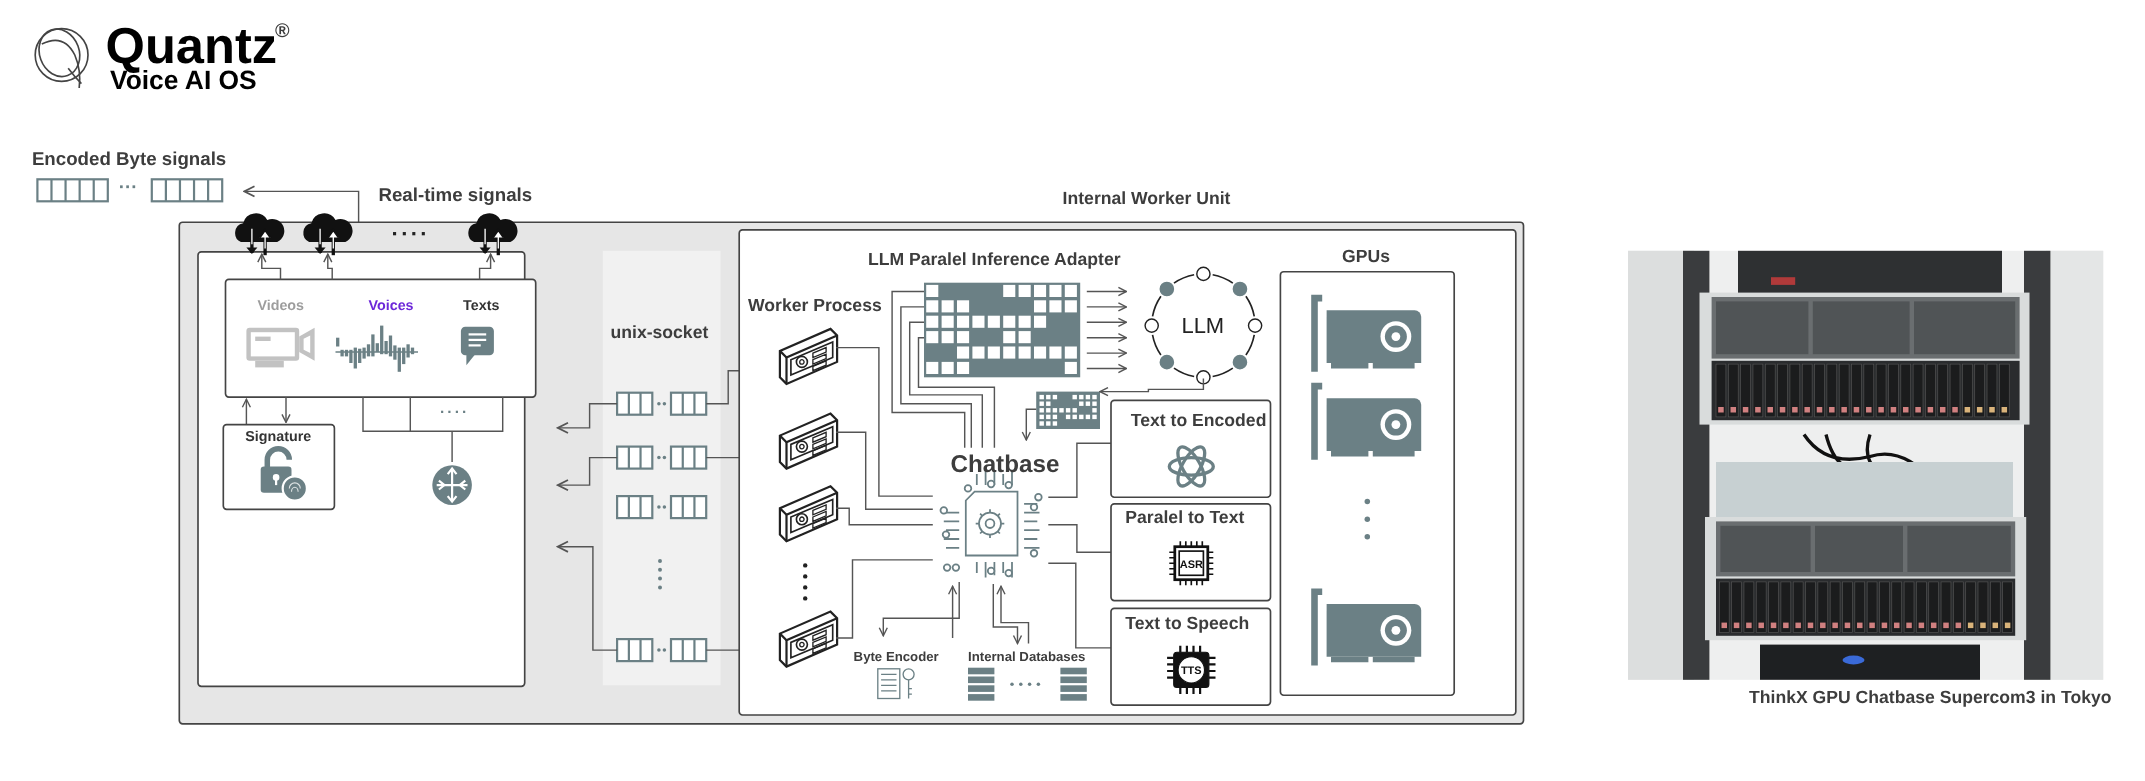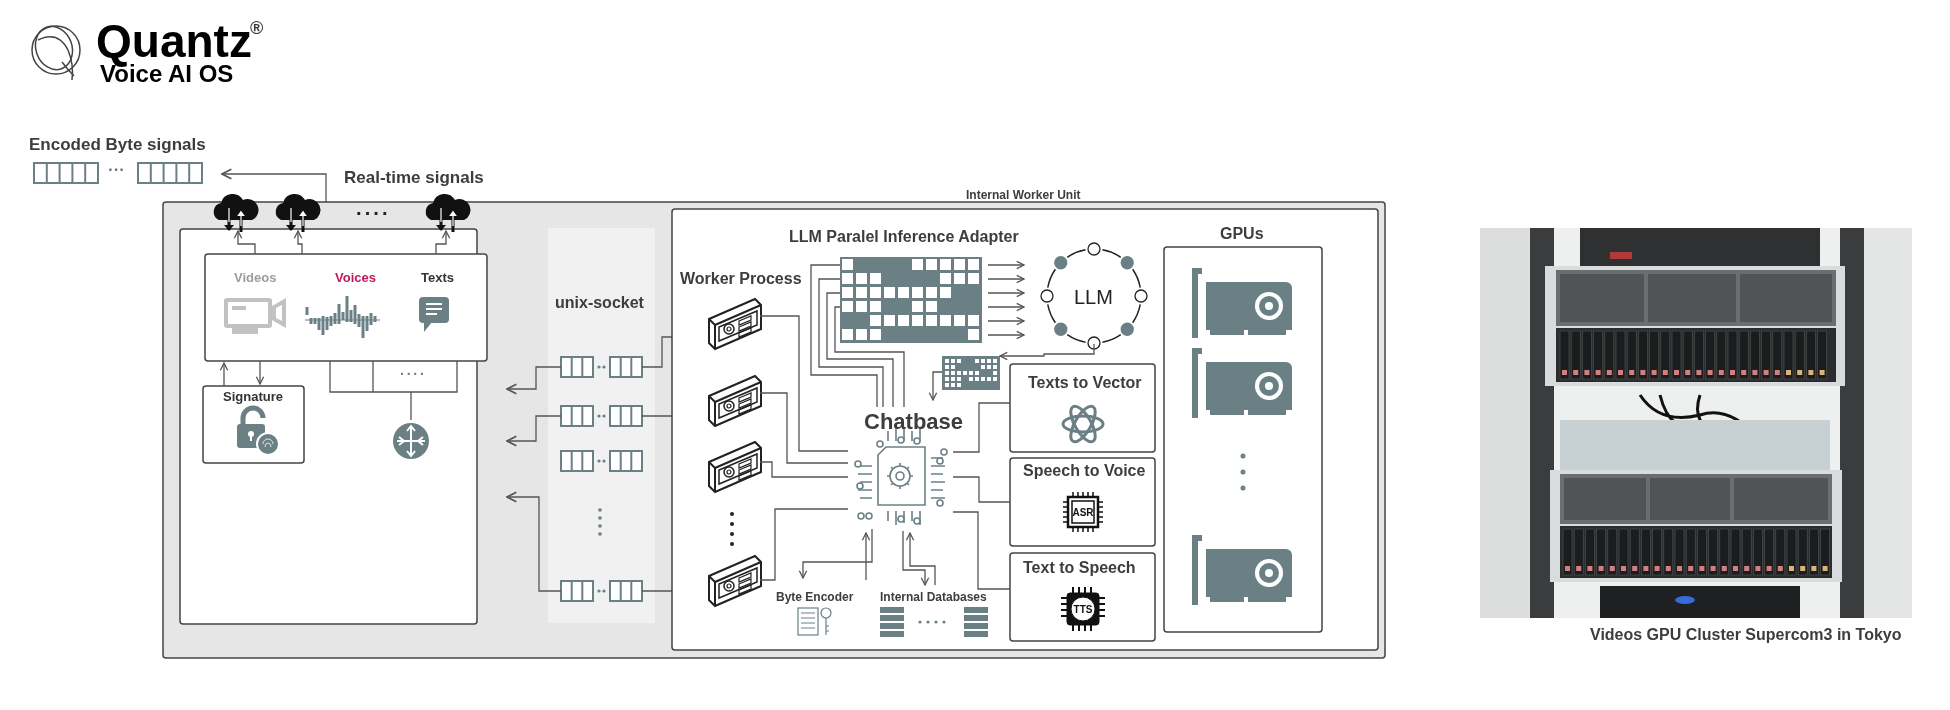--- a/index.html
+++ b/index.html
@@ -548,32 +548,32 @@
 <div class="lbl" style="left:96px; top:14px; font-size:46px; color:#000000;">Quantz</div>
 <div class="lbl" style="left:250px; top:18px; font-size:18px; color:#3c3c3c;">®</div>
 <div class="lbl" style="left:100px; top:60px; font-size:24px; color:#000000;">Voice AI OS</div>
 
 <div class="lbl" style="left:29px; top:135px; font-size:17px;">Encoded Byte signals</div>
 <div class="lbl" style="left:108px; top:160px; font-size:17px; color:#6b8085;">···</div>
 <div class="lbl" style="left:344px; top:168px; font-size:17px;">Real-time signals</div>
 <div class="lbl" style="left:356px; top:202px; font-size:20px; color:#222; letter-spacing:2px;">····</div>
 
 <div class="lbl" style="left:234px; top:270px; font-size:13px; color:#9d9d9d;">Videos</div>
-<div class="lbl" style="left:335px; top:270px; font-size:13px; color:#be185d;">Voices</div>
+<div class="lbl" style="left:335px; top:270px; font-size:13px; color:#6d28d9;">Voices</div>
 <div class="lbl" style="left:421px; top:270px; font-size:13px; color:#333;">Texts</div>
 <div class="lbl" style="left:223px; top:389px; font-size:13px; color:#333;">Signature</div>
 <div class="lbl" style="left:400px; top:366px; font-size:14px; color:#6b8085; letter-spacing:2px;">····</div>
 
 <div class="lbl" style="left:555px; top:294px; font-size:16px;">unix-socket</div>
 
-<div class="lbl" style="left:966px; top:188px; font-size:12px;">Internal Worker Unit</div>
+<div class="lbl" style="left:966px; top:172px; font-size:16px;">Internal Worker Unit</div>
 <div class="lbl" style="left:680px; top:270px; font-size:16px;">Worker Process</div>
 <div class="lbl" style="left:789px; top:228px; font-size:16px;">LLM Paralel Inference Adapter</div>
 <div class="lbl" style="left:1074px; top:286px; font-size:20px; font-weight:normal; color:#222;">LLM</div>
 <div class="lbl" style="left:864px; top:409px; font-size:22px;">Chatbase</div>
 <div class="lbl" style="left:776px; top:590px; font-size:12px;">Byte Encoder</div>
 <div class="lbl" style="left:880px; top:590px; font-size:12px;">Internal Databases</div>
-<div class="lbl" style="left:1028px; top:374px; font-size:16px;">Texts to Vector</div>
-<div class="lbl" style="left:1023px; top:462px; font-size:16px;">Speech to Voice</div>
+<div class="lbl" style="left:1028px; top:374px; font-size:16px;">Text to Encoded</div>
+<div class="lbl" style="left:1023px; top:462px; font-size:16px;">Paralel to Text</div>
 <div class="lbl" style="left:1023px; top:559px; font-size:16px;">Text to Speech</div>
 <div class="lbl" style="left:1220px; top:225px; font-size:16px;text-align:center;">GPUs</div>
 
-<div class="lbl" style="left:1590px; top:626px; font-size:16px;">Videos GPU Cluster Supercom3 in Tokyo</div>
+<div class="lbl" style="left:1590px; top:626px; font-size:16px;">ThinkX GPU Chatbase Supercom3 in Tokyo</div>
 
 </body></html>

